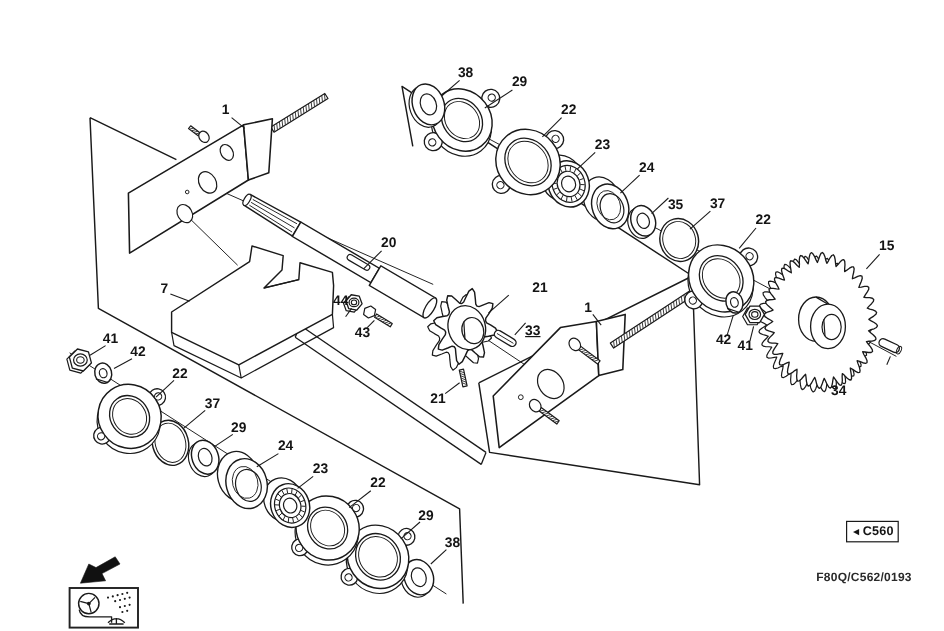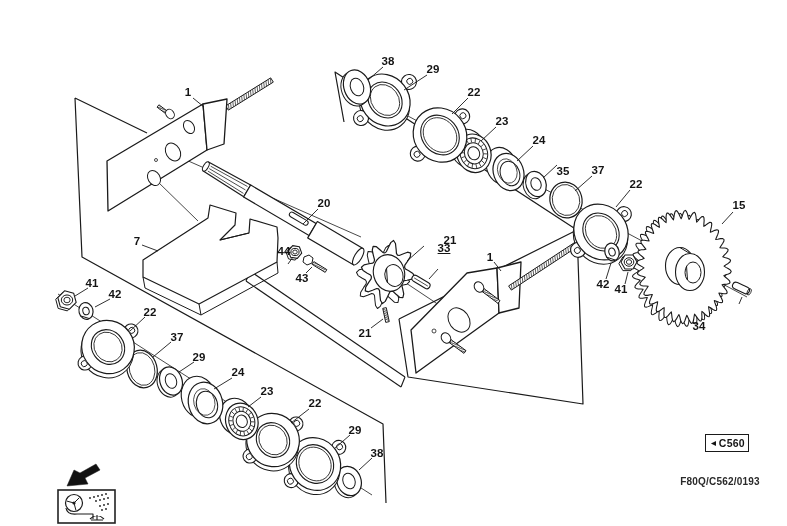--- a/index.html
+++ b/index.html
@@ -415,21 +415,21 @@
       <div class="plabel" style="left: 474px; top: 92px;">22</div>
       <div class="plabel" style="left: 502px; top: 121px;">23</div>
       <div class="plabel" style="left: 539px; top: 140px;">24</div>
       <div class="plabel" style="left: 563px; top: 159px; margin-top: 12px;">35</div>
       <div class="plabel" style="left: 598px; top: 170px;">37</div>
       <div class="plabel" style="left: 636px; top: 184px;">22</div>
       <div class="plabel" style="left: 739px; top: 205px;">15</div>
       <div class="plabel" style="left: 324px; top: 203px;">20</div>
       <div class="plabel" style="left: 137px; top: 241px;">7</div>
       <div class="plabel" style="left: 450px; top: 240px;">21</div>
-      <div class="plabel" style="left: 444px; top: 248px; text-decoration: underline;">33</div>
+      <div class="plabel" style="left: 444px; top: 276px; text-decoration: underline;">33</div>
       <div class="plabel" style="left: 284px; top: 251px;">44</div>
       <div class="plabel" style="left: 302px; top: 278px;">43</div>
       <div class="plabel" style="left: 365px; top: 333px;">21</div>
       <div class="plabel" style="left: 490px; top: 257px;">1</div>
       <div class="plabel" style="left: 603px; top: 284px;">42</div>
       <div class="plabel" style="left: 621px; top: 289px;">41</div>
       <div class="plabel" style="left: 699px; top: 310px; margin-top: 16px;">34</div>
       <div class="plabel" style="left: 92px; top: 283px;">41</div>
       <div class="plabel" style="left: 115px; top: 294px;">42</div>
       <div class="plabel" style="left: 150px; top: 312px;">22</div>

